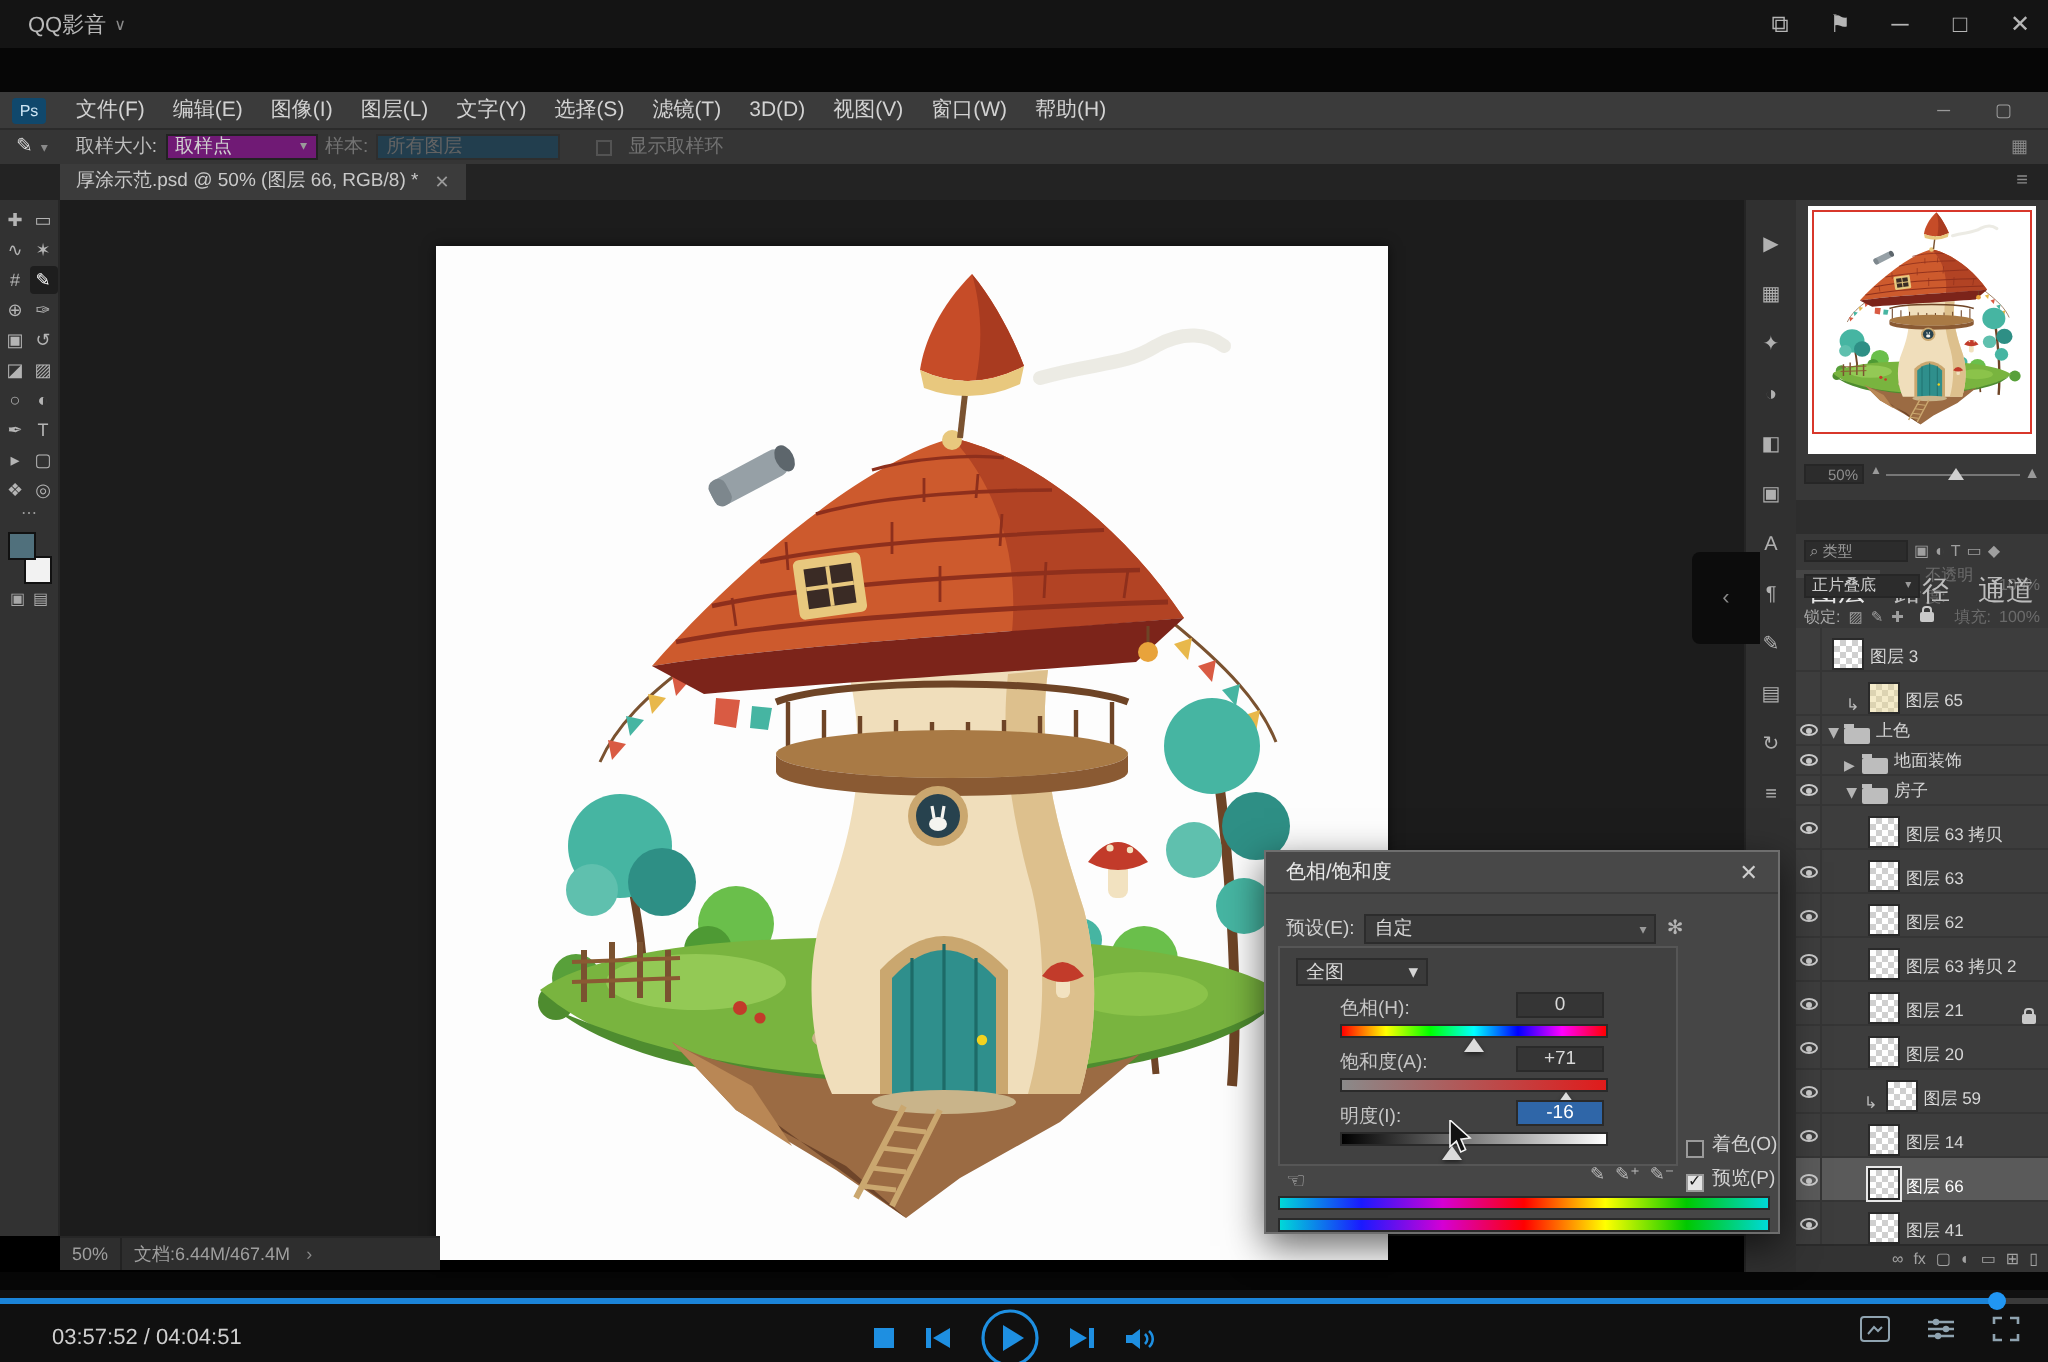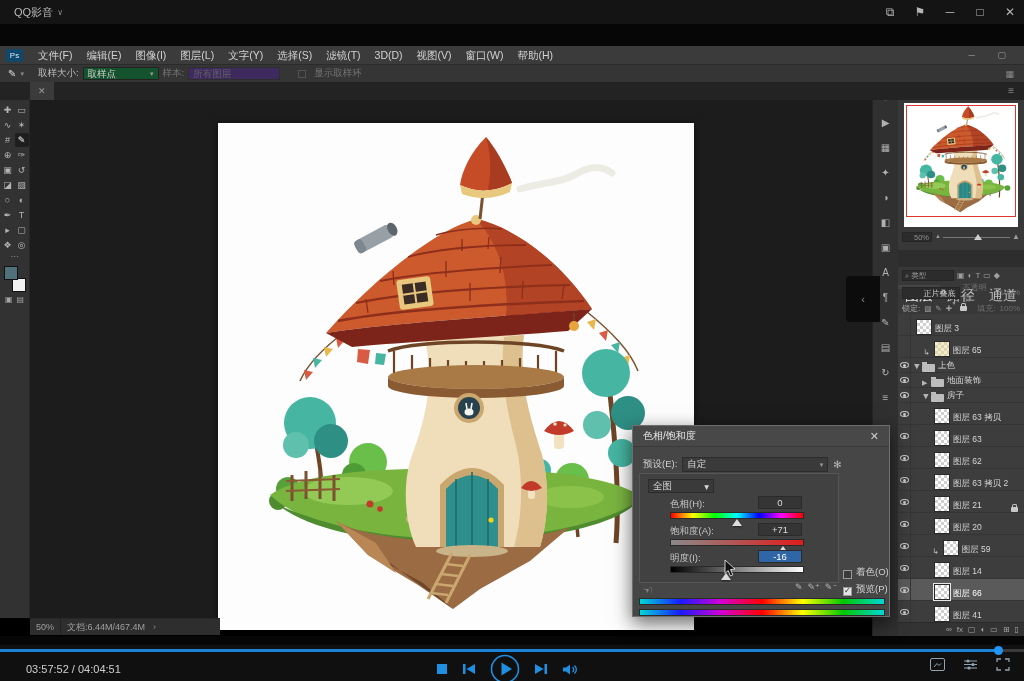--- a/index.html
+++ b/index.html
@@ -29,24 +29,24 @@
 
   .menubar { position:absolute; left:0; top:46px; width:1024px; height:18px; background:#3b3b3b; display:flex; align-items:center; z-index:5; }
   .ps-logo { width:17px; height:13px; background:#10486c; color:#cfe6f4; font-size:8px; display:flex; align-items:center; justify-content:center; margin:0 8px 0 6px; border-radius:2px; }
   .menu-item { color:#d2d2d2; font-size:10.5px; padding:0 7px; line-height:18px; white-space:nowrap; }
   .menubar .winctl { position:absolute; right:8px; color:#9a9a9a; font-size:9px; letter-spacing:10px; }
 
   .optionsbar { position:absolute; left:0; top:64px; width:1024px; height:18px; background:#353535; border-top:1px solid #2b2b2b; display:flex; align-items:center; font-size:9.5px; color:#bdbdbd; z-index:5; }
   .ob-tool { margin:0 4px 0 8px; color:#d8d8d8; font-size:10px; }
   .ob-car { font-size:7px; color:#8a8a8a; margin-right:10px; }
   .ob-label { margin:0 4px; white-space:nowrap; }
-  .ob-select { background:#14532d; border:1px solid #222; color:#cfcfcf; height:13px; line-height:12px; padding:0 4px; width:76px; display:flex; justify-content:space-between; align-items:center; }
+  .ob-select { background:#701a75; border:1px solid #222; color:#cfcfcf; height:13px; line-height:12px; padding:0 4px; width:76px; display:flex; justify-content:space-between; align-items:center; }
   .ob-select .car { font-size:7px; color:#9a9a9a; }
   .dim { opacity:.45; }
-  .ob-input { background:#4c1d95; border:1px solid #272727; height:13px; line-height:12px; padding:0 4px; width:92px; color:#9a9a9a; }
+  .ob-input { background:#0c4a6e; border:1px solid #272727; height:13px; line-height:12px; padding:0 4px; width:92px; color:#9a9a9a; }
   .ob-check { width:8px; height:8px; border:1px solid #777; margin:0 4px 0 18px; }
   .optionsbar .winctl2 { position:absolute; right:10px; color:#8a8a8a; font-size:9px; }
 
   .tabbar { position:absolute; left:0; top:82px; width:1024px; height:18px; background:#232323; z-index:5; }
   .doc-tab { position:absolute; left:30px; top:0; height:18px; background:#3b3b3b; color:#c9c9c9; font-size:9.5px; line-height:18px; padding:0 8px; white-space:nowrap; display:flex; gap:8px; align-items:center; }
   .doc-tab .x { color:#9a9a9a; font-size:9px; }
   .tabbar .pr { position:absolute; right:10px; top:3px; color:#8a8a8a; font-size:10px; }
 
   .toolbar { position:absolute; left:0; top:100px; width:30px; height:518px; background:#323232; border-right:1px solid #272727; z-index:5; }
   .toolgrid { display:grid; grid-template-columns:14px 14px; justify-content:center; row-gap:1px; padding-top:3px; }
@@ -86,21 +86,21 @@
   .nav-slider .thumbtri { position:absolute; top:2px; left:46%; width:0; height:0; border-left:4px solid transparent; border-right:4px solid transparent; border-bottom:6px solid #cfcfcf; }
 
   .layerspanel { position:absolute; left:0; top:168px; width:126px; height:386px; }
   .lp-tabs { height:17px; background:#2d2d2d; display:flex; }
   .lp-tab { color:#bdbdbd; font-size:14px; padding:2px 7px;margin-top:35px; }
   .lp-tab.active { background:#454545; color:#e6e6e6; }
   .lp-filter { height:17px; display:flex; align-items:center; padding:0 4px; gap:3px; }
   .lp-search { width:52px; height:11px; background:#2c2c2c; border:1px solid #262626; color:#9a9a9a; font-size:7.5px; display:flex; align-items:center; padding:0 2px; gap:2px; }
   .lp-fic { color:#9f9f9f; font-size:8px; }
   .lp-blend { height:17px; display:flex; align-items:center; padding:0 4px; gap:3px; font-size:8px; color:#a8a8a8; }
-  .lp-blendbox { width:58px; height:12px; background:#2c2c2c; border:1px solid #262626; color:#cfcfcf; font-size:8px; display:flex; justify-content:space-between; align-items:flex-end; padding:0 3px;flex-direction:column; }
+  .lp-blendbox { width:58px; height:12px; background:#2c2c2c; border:1px solid #262626; color:#cfcfcf; font-size:8px; display:flex; justify-content:space-between; align-items:center; padding:0 3px; }
   .lp-lock { height:15px; display:flex; align-items:center; padding:0 4px; gap:4px; font-size:8px; color:#a8a8a8; }
   .lp-lock .g { font-size:7.5px; color:#9f9f9f; }
   .layerlist { position:absolute; left:0; top:64px; width:126px; height:308px; overflow:hidden; background:#3d3d3d; }
   .layer-row { display:flex; align-items:flex-end; height:22px; border-bottom:1px solid #353535; background:#3d3d3d; position:relative; }
   .layer-row.group { height:15px; }
   .layer-row.selected { background:#5a5a5a; }
   .eyecell { width:13px; height:100%; border-right:1px solid #353535; display:flex; align-items:center; justify-content:center; flex:0 0 13px; }
   .eye { position:relative; width:9px; height:6px; border:1px solid #c9c9c9; border-radius:50%; }
   .eye::after { content:''; position:absolute; left:2.5px; top:1px; width:3px; height:3px; border-radius:50%; background:#c9c9c9; }
   .hidden-layer .eye { visibility:hidden; }
@@ -324,20 +324,21 @@
     </div>
     <span class="ob-label dim">样本:</span>
     <div class="ob-input dim">所有图层</div>
     <span class="ob-check dim"></span>
     <span class="ob-label dim">显示取样环</span>
     <span class="winctl2">▦</span>
   </div>
 
   <div class="tabbar">
     <div class="doc-tab">
+      <span>厚涂示范.psd @ 50% (图层 66, RGB/8) *</span>
       <span class="x">✕</span>
     </div>
     <span class="pr">≡</span>
   </div>
 
   <div class="toolbar">
     <div class="toolgrid">
       <span class="tool">✚</span>
         <span class="tool">▭</span>
         <span class="tool">∿</span>

